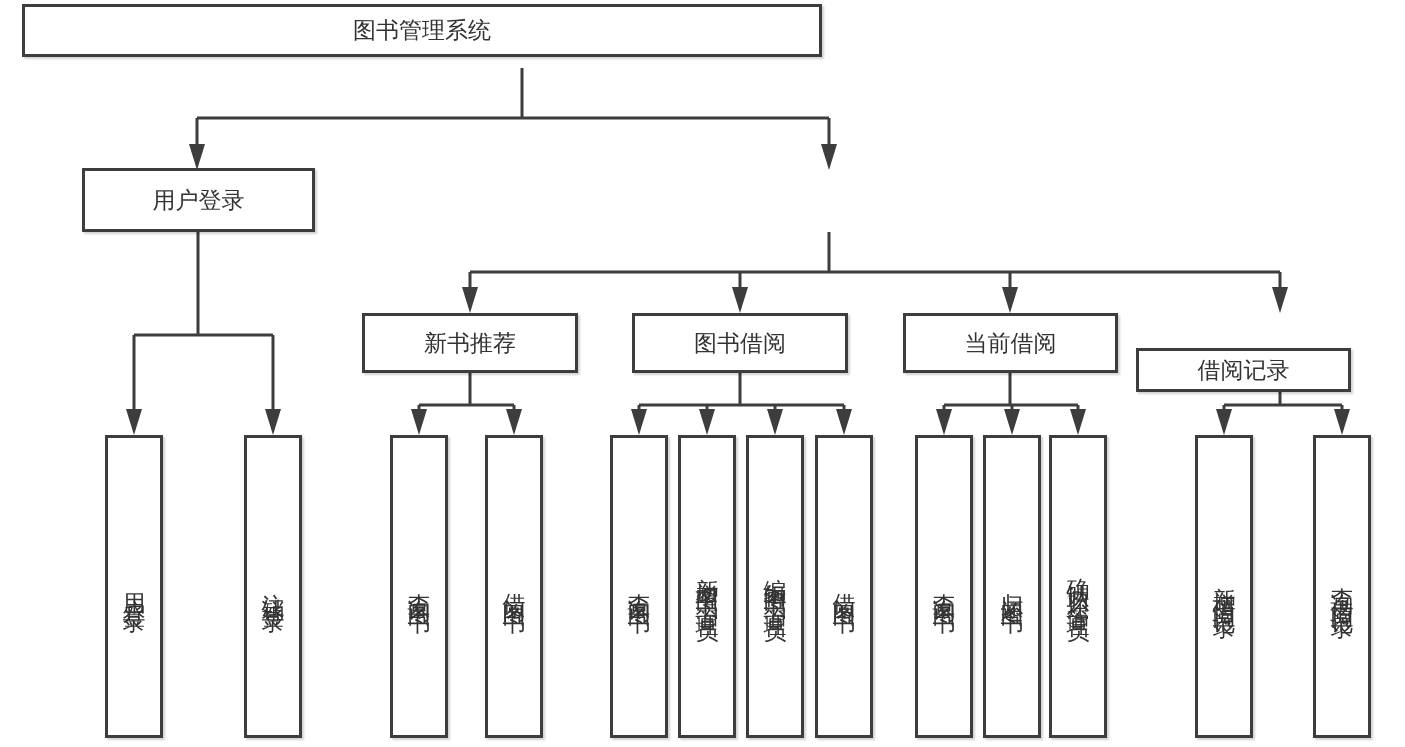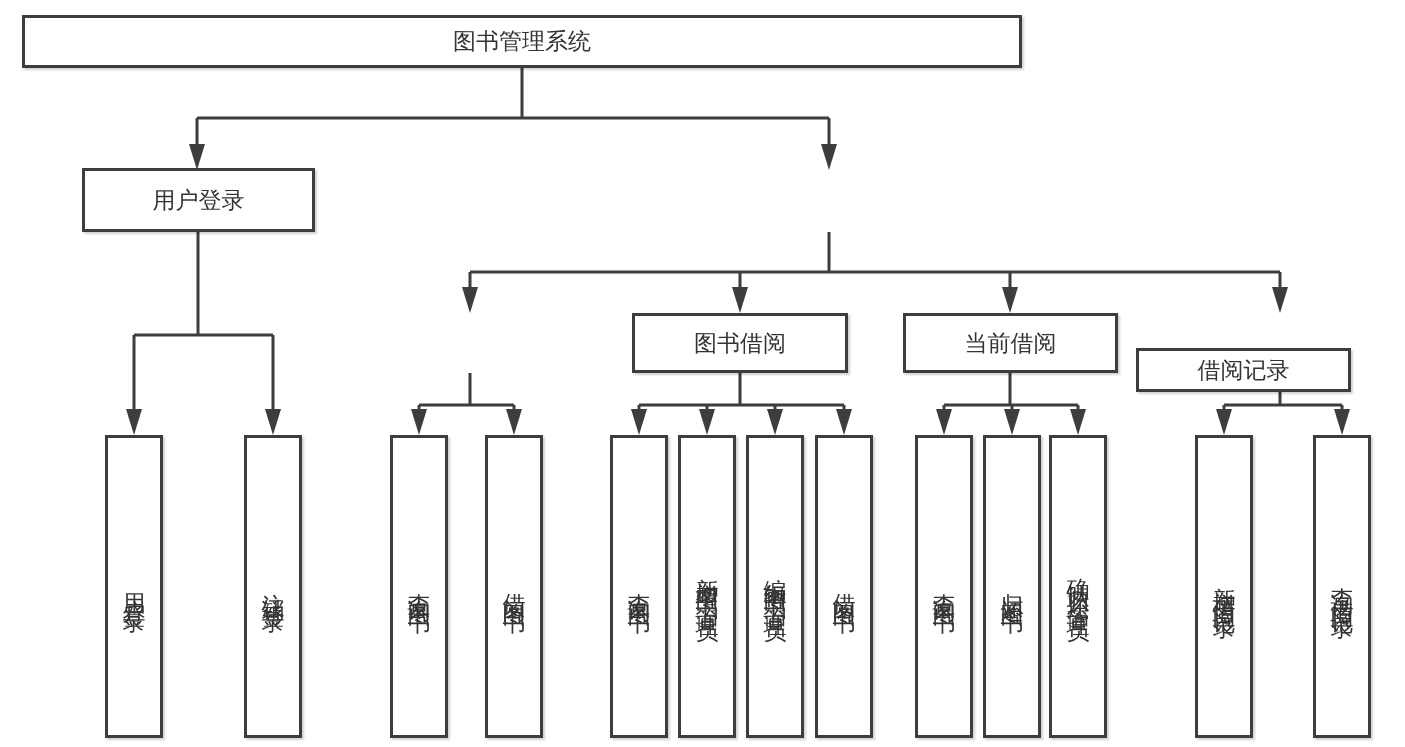--- a/index.html
+++ b/index.html
@@ -95,24 +95,25 @@
 
       <polygon points="936,409 952,409 944,435"></polygon>
       <polygon points="1004,409 1020,409 1012,435"></polygon>
       <polygon points="1070,409 1086,409 1078,435"></polygon>
 
       <polygon points="1216,409 1232,409 1224,435"></polygon>
       <polygon points="1334,409 1350,409 1342,435"></polygon>
     </g>
   </svg>
 
-  <div class="node" style="left:22px;top:15px;width:1000px;height:53px;">图书管理系统</div>
+  <div class="node" style="left:22px;top:4px;width:800px;height:53px;">图书管理系统</div>
 
   <div class="node" style="left:82px;top:168px;width:233px;height:64px;">用户登录</div>
 
+  <div class="node" style="left:362px;top:313px;width:216px;height:60px;">新书推荐</div>
   <div class="node" style="left:903px;top:313px;width:215px;height:60px;">当前借阅</div>
   <div class="node" style="left:632px;top:313px;width:216px;height:60px;">图书借阅</div>
   <div class="node" style="left:1136px;top:313px;width:215px;height:44px;margin-top:35px;">借阅记录</div>
 
   <div class="leaf" style="left:105px;top:435px;">
     <span class="vtext">用户登录</span>
   </div>
   <div class="leaf" style="left:244px;top:435px;">
     <span class="vtext">注销登录</span>
   </div>

